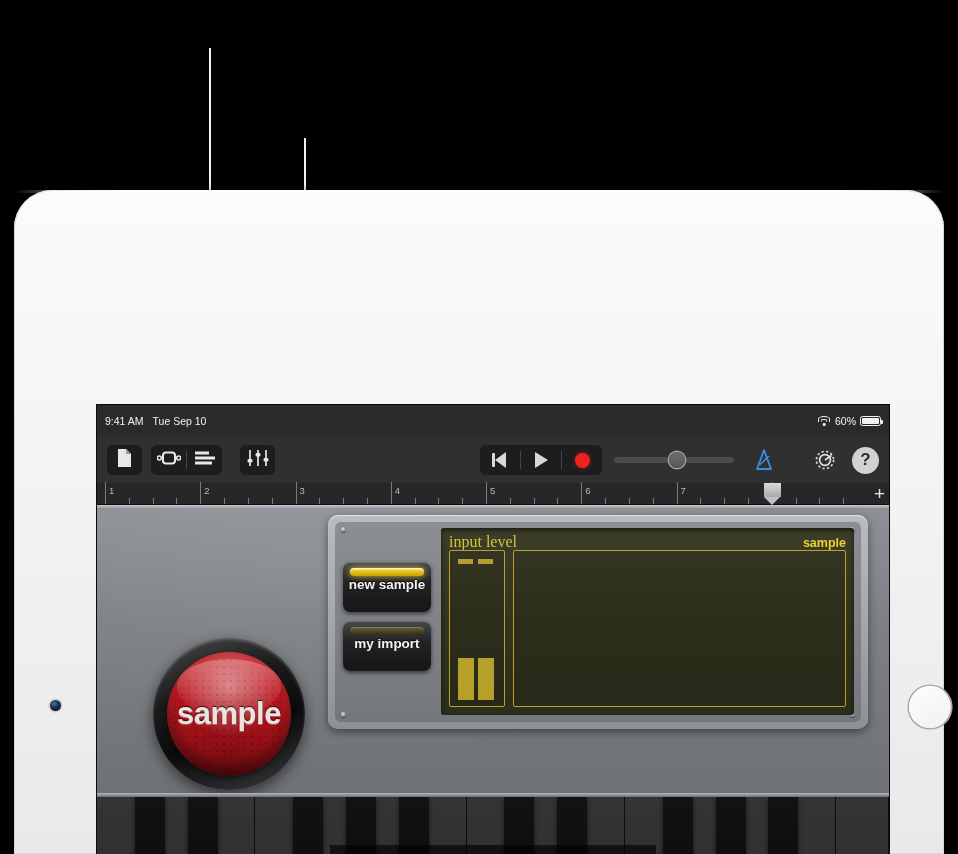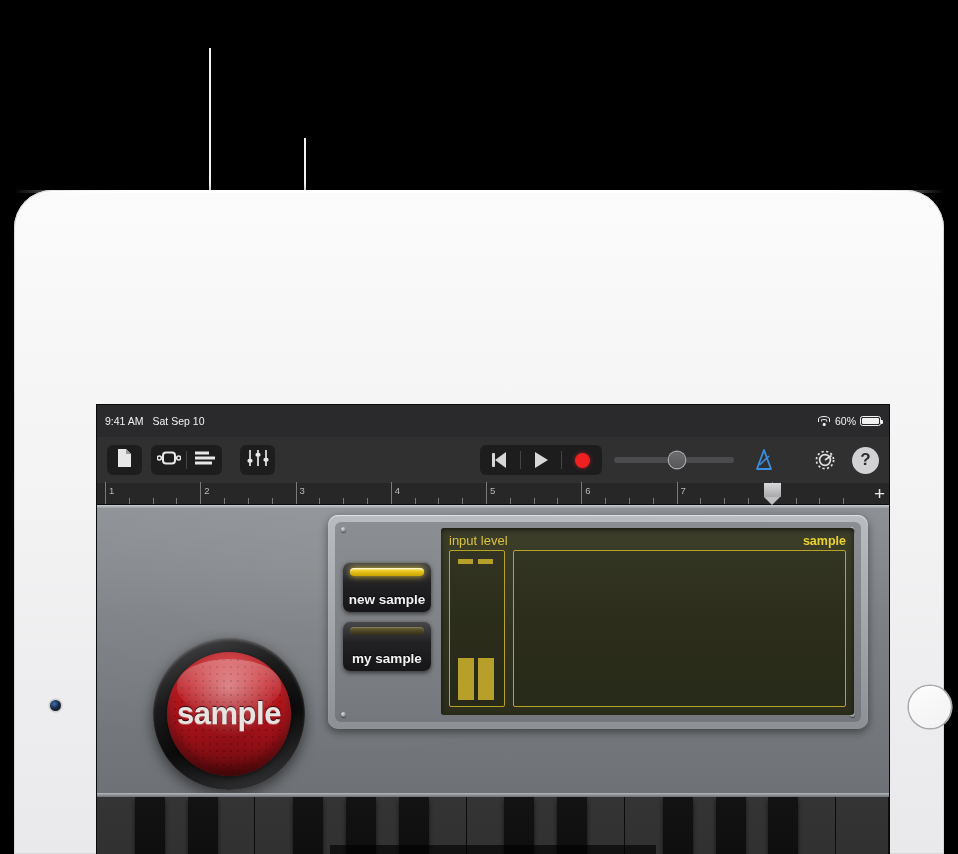--- a/index.html
+++ b/index.html
@@ -176,40 +176,40 @@
   }
   .screw { position:absolute; width:5px;height:5px;border-radius:50%;
     background:radial-gradient(circle at 35% 32%, #e3e5e7, #8a8d91 60%, #5e6165);
     box-shadow:0 1px 1px rgba(0,0,0,.45); }
 
   #btn-col { position:relative; z-index:2; width:106px; padding:40px 0 0 8px; }
   .pad-btn {
     position:relative; width:88px; height:50px; border-radius:7px; margin-bottom:9px;
     background:linear-gradient(180deg,#4a4a4c 0%,#222224 42%,#161618 100%);
     box-shadow: 0 2px 4px rgba(0,0,0,.55), inset 0 1px 0 rgba(255,255,255,.22);
-    display:flex; align-items:flex-end; justify-content:center; padding-bottom:5px;
+    display:flex; align-items:center; justify-content:center; padding-bottom:5px;
     cursor:pointer;
   }
   .pad-led { position:absolute; left:7px; right:7px; top:6px; height:8px; border-radius:4px; }
   .pad-led.on { background:linear-gradient(180deg,#fff08a,#e8c21a 45%,#c9a400);
     box-shadow: 0 0 6px rgba(240,210,50,.85), inset 0 1px 1px rgba(255,255,255,.7); }
   .pad-led.off { background:linear-gradient(180deg,#6d6536,#4a4424 55%,#332f18);
     box-shadow: inset 0 1px 1px rgba(255,255,255,.18); }
   .pad-label { color:#f3f3f3; font-size:13.5px; font-weight:bold; text-shadow:0 -1px 1px rgba(0,0,0,.9); }
 
   
   #lcd {
     position:relative; z-index:2; flex:1; margin:6px 7px 7px 0;
     background: linear-gradient(180deg,#3c3e2a 0%,#32341f 50%,#2c2e1c 100%);
     border-radius:3px; padding:5px 8px 8px 8px;
     box-shadow: inset 0 2px 5px rgba(0,0,0,.6);
     display:flex; flex-direction:column;
   }
   .lcd-top { display:flex; align-items:baseline; height:17px; }
-  .lcd-title { color:#d9c23a; font-size:13px; }
+  .lcd-title { color:#d9c23a; font-size:16px;font-family:Liberation Serif, serif; }
   .lcd-import { margin-left:auto; color:#ead32f; font-size:12.5px; font-weight:bold; cursor:pointer; }
   .lcd-body { flex:1; display:flex; gap:8px; }
   #vu {
     width:56px; border:1px solid #b9a326; border-radius:2px; position:relative;
     background:rgba(0,0,0,.12);
   }
   .vu-clip { position:absolute; top:8px; width:15px; height:5px; background:#b7a02a; }
   .vu-clip.l { left:8px; }
   .vu-clip.r { left:28px; }
   .vu-bar { position:absolute; bottom:6px; width:16px; height:42px; background:#b7a02a; }
@@ -246,21 +246,21 @@
 
   <div id="ipad">
     <div id="camera"></div>
     <div id="home-button"></div>
 
     <div id="screen">
 
       <div id="statusbar">
         <div class="status-left">
           <span>9:41 AM</span>
-          <span>Sat Sep 10</span>
+          <span>Tue Sep 10</span>
         </div>
         <div class="status-right">
           <span class="wifi-icon">
             <span></span>
               <span></span>
               <i class="wifi-dot"></i>
           </span>
           <span>60%</span>
           <span class="battery">
               <i></i>
@@ -430,21 +430,21 @@
             <div class="screw" style="left:6px; bottom:5px;"></div>
             <div class="screw" style="right:6px; bottom:5px;"></div>
 
             <div id="btn-col">
               <div class="pad-btn">
                 <span class="pad-led on"></span>
                 <span class="pad-label">new sample</span>
               </div>
               <div class="pad-btn">
                 <span class="pad-led off"></span>
-                <span class="pad-label">my sample</span>
+                <span class="pad-label">my import</span>
               </div>
             </div>
 
             <div id="lcd">
               <div class="lcd-top">
                 <span class="lcd-title">input level</span>
                 <span class="lcd-import">sample</span>
               </div>
               <div class="lcd-body">
                 <div id="vu">

